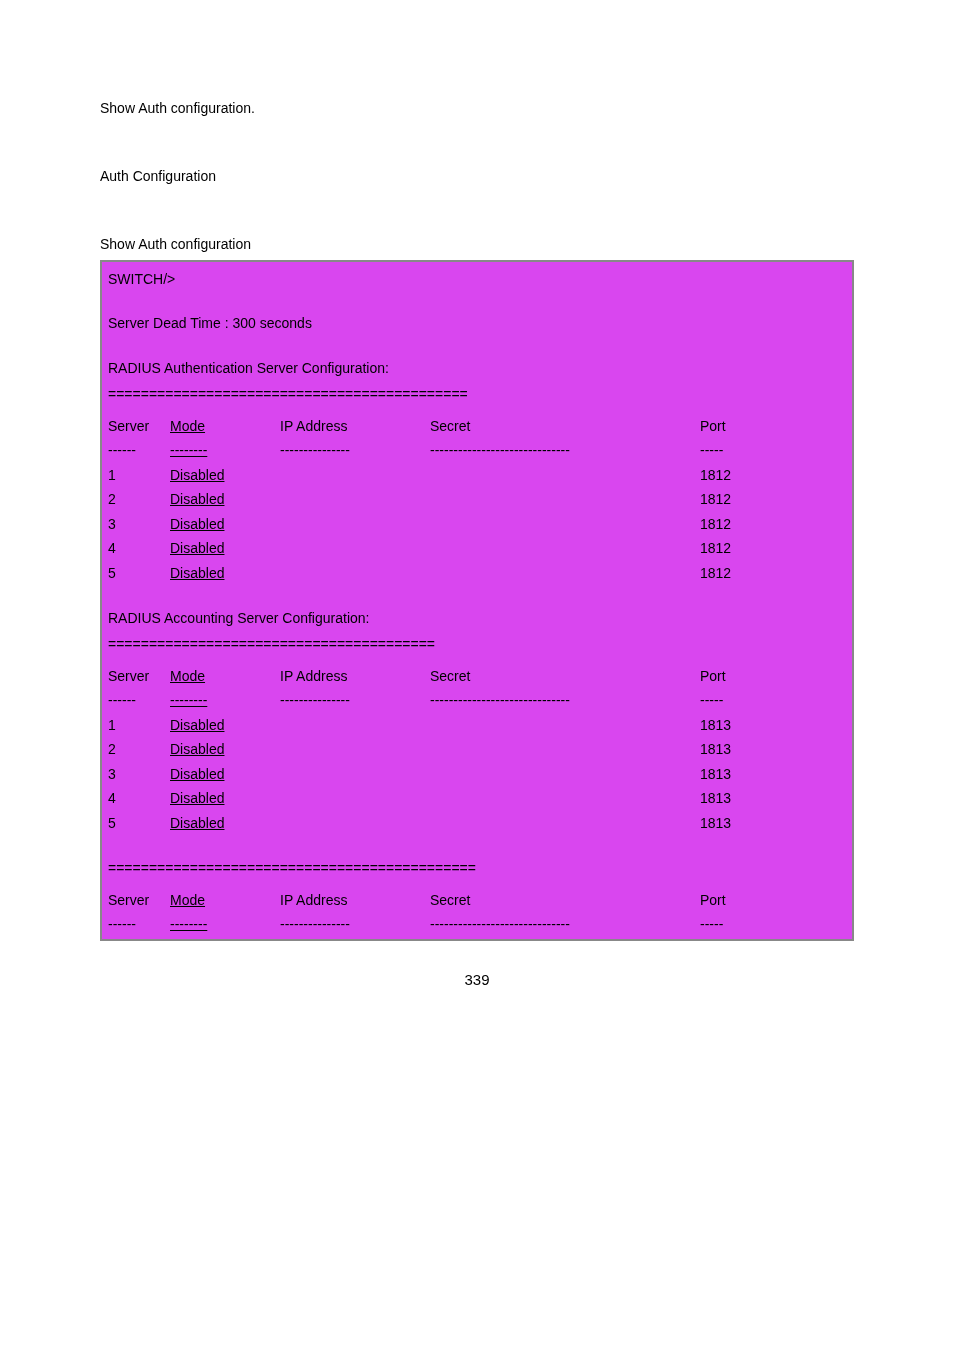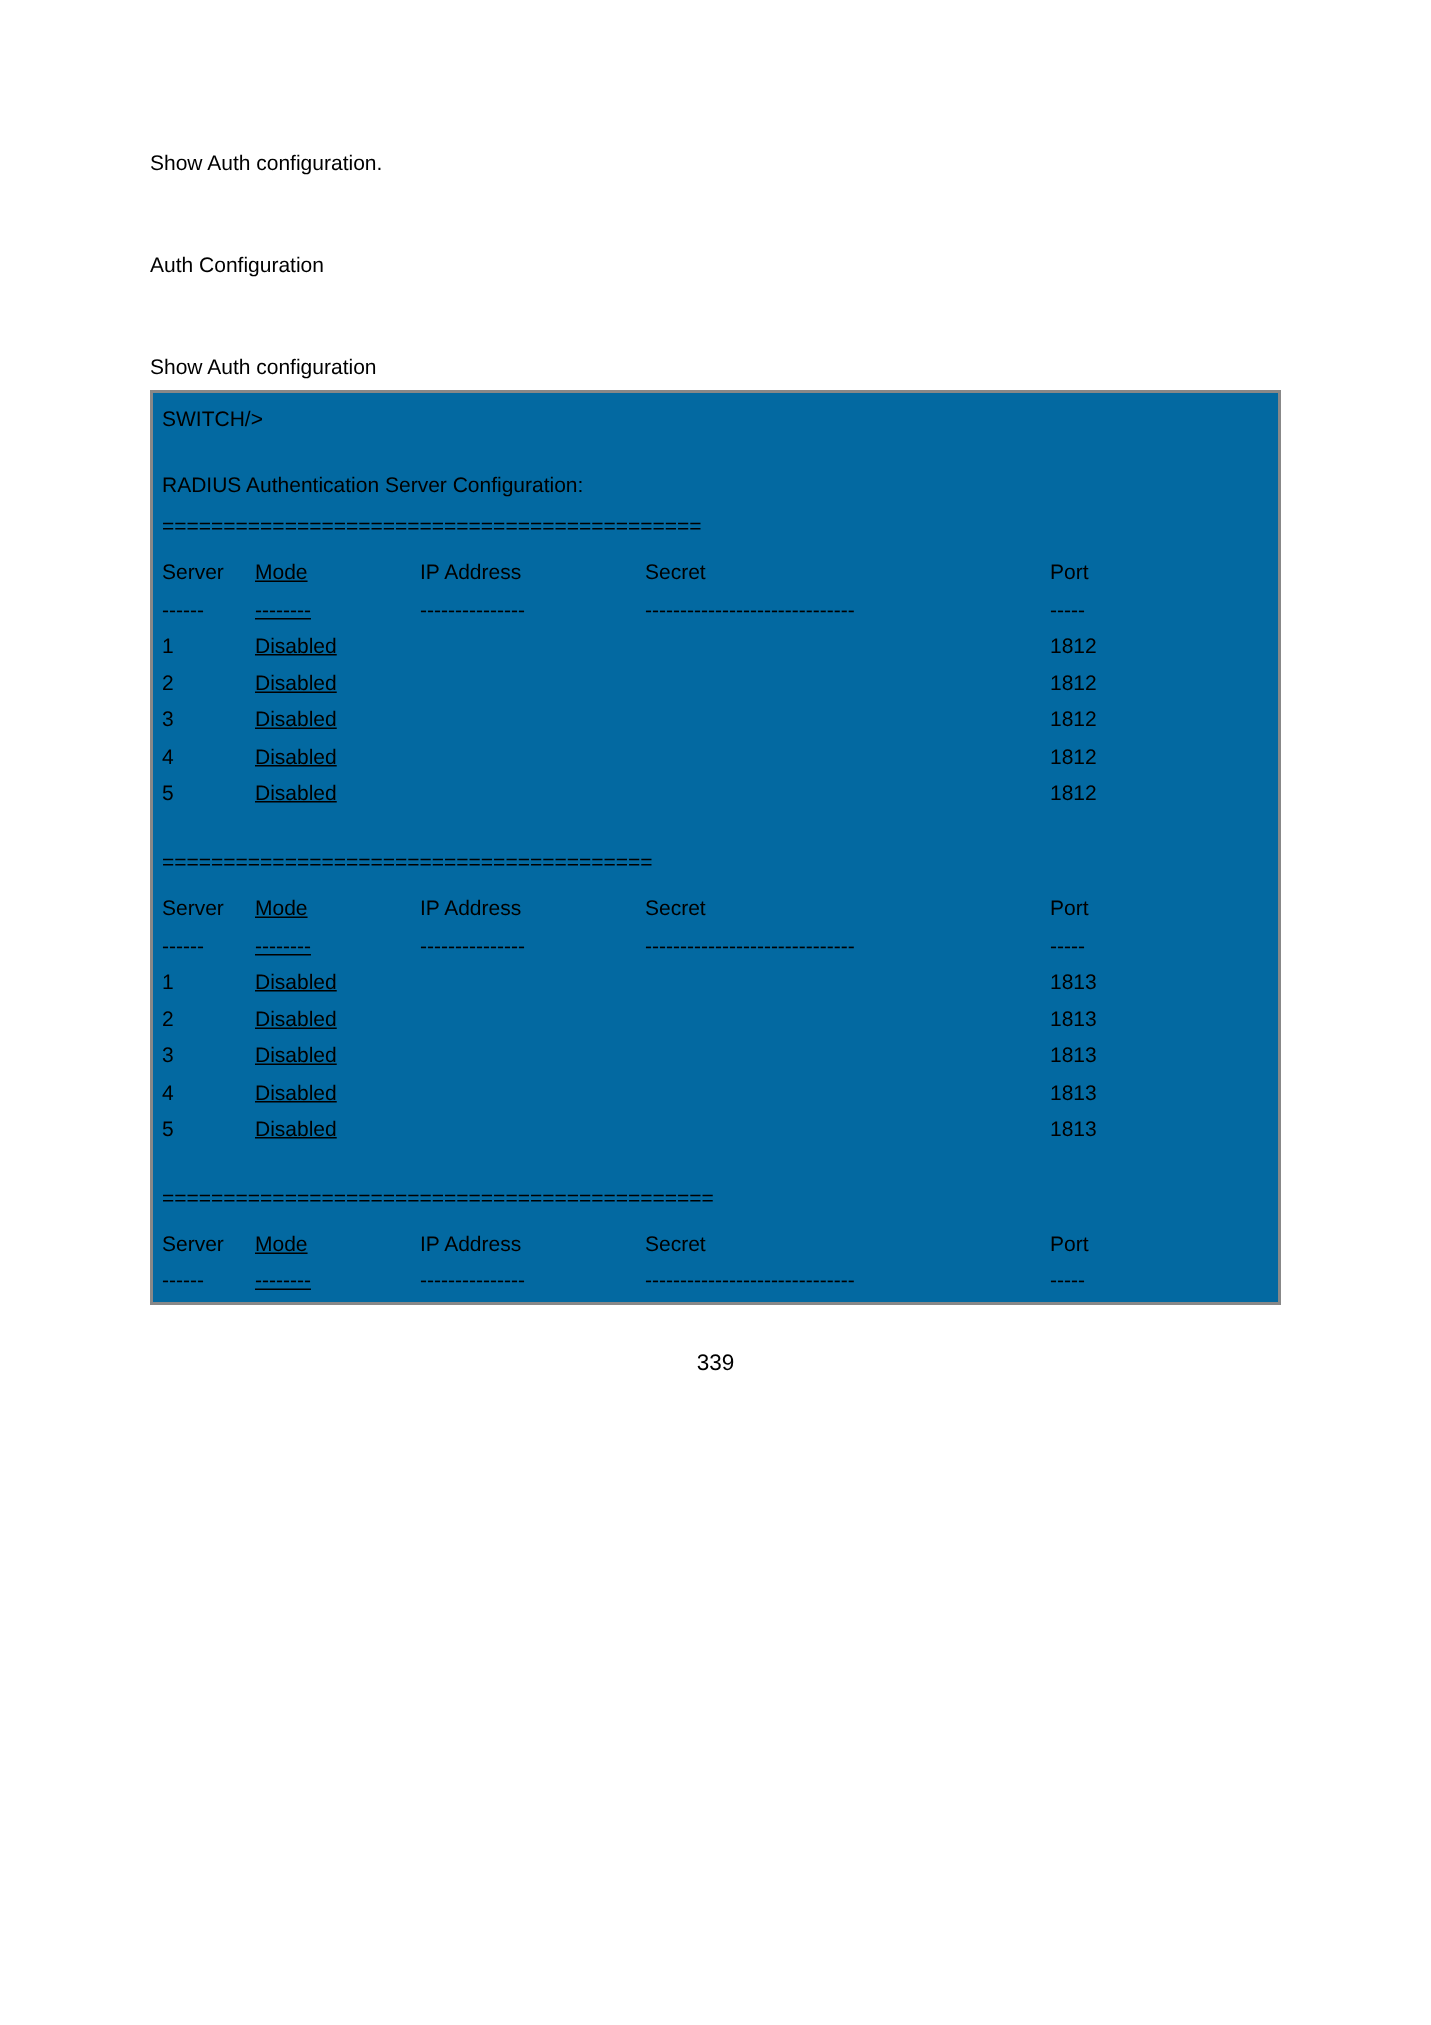--- a/index.html
+++ b/index.html
@@ -21,21 +21,21 @@
     }
     .section-title {
       margin-bottom: 52px;
     }
     .subtitle {
       margin-bottom: 8px;
     }
     .terminal-box {
       border: 2px solid #888;
       padding: 6px 6px 2px 6px;
-      background: #0369a1;
+      background: #d946ef;
       margin-bottom: 30px;
     }
     .terminal-line {
       white-space: pre;
       font-family: Arial, sans-serif;
       font-size: 14px;
       line-height: 1.6;
       margin-bottom: 22px;
     }
     .terminal-line.tight {
@@ -70,20 +70,21 @@
 <body>
 
 <div class="intro-line">Show Auth configuration.</div>
 
 <div class="section-title">Auth Configuration</div>
 
 <div class="subtitle">Show Auth configuration</div>
 
 <div class="terminal-box">
   <div class="terminal-line">SWITCH/&gt;</div>
+  <div class="terminal-line">Server Dead Time : 300 seconds</div>
 
   <div class="terminal-line tight">RADIUS Authentication Server Configuration:</div>
   <div class="terminal-line medium">============================================</div>
 
   <div class="table-container">
     <div class="table-row">
       <span class="col-server">Server</span>
       <span class="col-mode">Mode</span>
       <span class="col-ip">IP Address</span>
       <span class="col-secret">Secret</span>
@@ -130,20 +131,21 @@
           <span class="col-mode">Disabled</span>
           <span class="col-ip"></span>
           <span class="col-secret"></span>
           <span class="col-port">1812</span>
         </div>
       </div>
   </div>
 
   <div class="blank-row"></div>
 
+  <div class="terminal-line tight">RADIUS Accounting Server Configuration:</div>
   <div class="terminal-line medium">========================================</div>
 
   <div class="table-container">
     <div class="table-row">
       <span class="col-server">Server</span>
       <span class="col-mode">Mode</span>
       <span class="col-ip">IP Address</span>
       <span class="col-secret">Secret</span>
       <span class="col-port">Port</span>
     </div>

